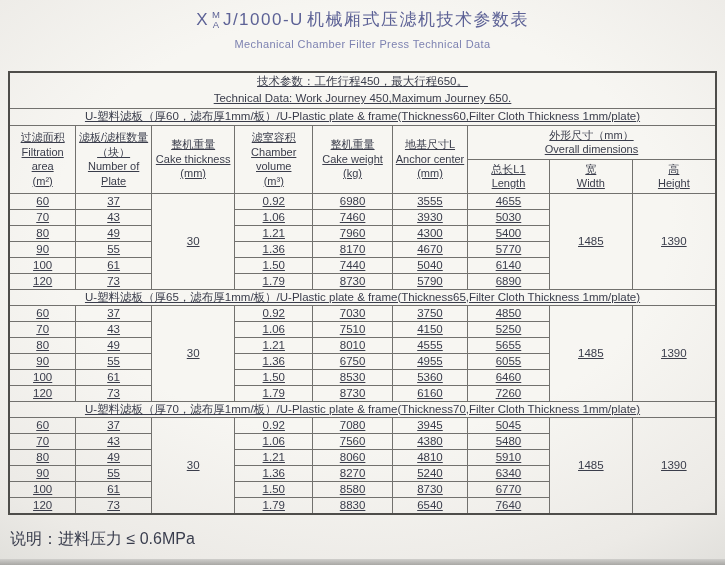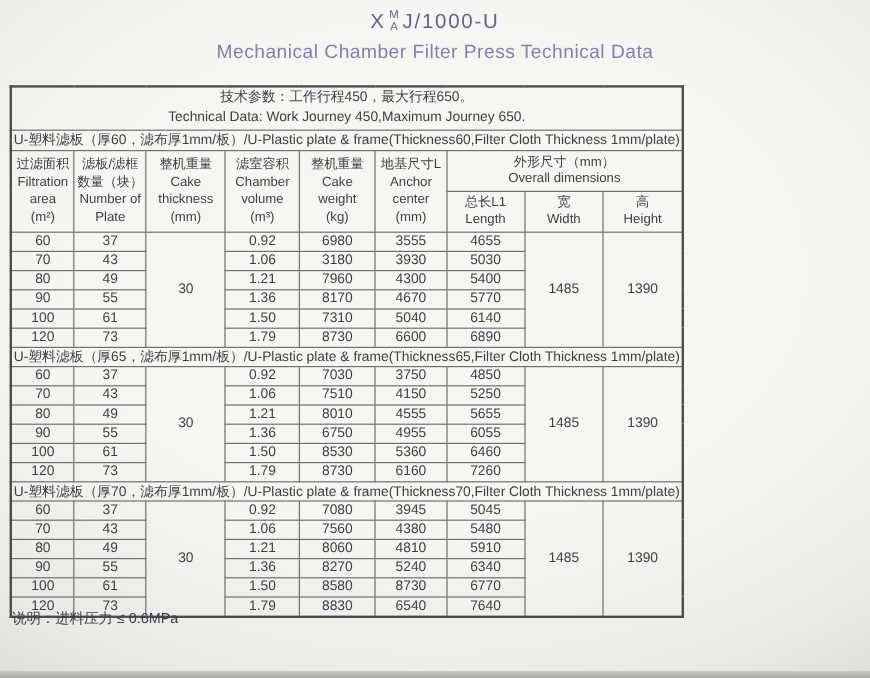--- a/index.html
+++ b/index.html
@@ -7,49 +7,50 @@
     position:relative;width:725px;height:565px;overflow:hidden;
     font-family:"Liberation Sans",sans-serif;
     background:radial-gradient(ellipse 85% 75% at 50% 40%, #f7f6f2 50%, #eceae6 85%, #e0dfdb 100%);
   }
   .title-block{position:absolute;top:8px;left:0;width:100%;text-align:center;}
   .title-line{
     display:flex;justify-content:center;align-items:center;gap:3px;
     font-size:17px;letter-spacing:1.5px;color:#5d6296;
   }
   .stack{display:inline-flex;flex-direction:column;align-items:center;font-size:9.5px;line-height:1.05;letter-spacing:0;}
-  .subtitle{margin-top:7px;font-size:16px;color:#7d82b1;letter-spacing:0.4px;}
+  .subtitle{margin-top:7px;font-size:11px;color:#7d82b1;letter-spacing:0.4px;}
   table.spec{
-    position:absolute;left:8px;top:71px;width:562px;
+    position:absolute;left:8px;top:71px;width:709px;
     border-collapse:collapse;table-layout:fixed;
-    color:#3a3d4b;border:2px solid #4e4d4a;
+    color:#3a3d4b;border:2px solid #4e4d4a;text-decoration:underline;
   }
   .spec td,.spec th{border:1px solid #72716e;font-weight:normal;text-align:center;padding:0;font-size:11.5px;}
   .tech{text-align:left;padding:2px 5px;font-size:11.5px;line-height:1.5;}
   .sec-title{height:16px;font-size:11.5px;padding:1px 0;}
   .spec th{font-size:11px;line-height:1.32;padding:2px 1px;vertical-align:middle;}
   .hz{display:block;}
   .spec tbody td{height:15px;}
-  .notes{position:absolute;left:10px;top:506px;font-size:12px;color:#3a3e4e;line-height:1.5;}
+  .notes{position:absolute;left:10px;top:527px;font-size:16px;color:#3a3e4e;line-height:1.5;}
   .bottom-edge{position:absolute;left:0;bottom:0;width:100%;height:6px;
     background:linear-gradient(to bottom,#cfcecb,#a8a7a4);}
 </style>
 </head>
 <body>
 
 <div class="page">
 
   <div class="title-block">
     <div class="title-line">
       <span>X</span>
       <span class="stack">
         <span>M</span>
         <span>A</span>
       </span>
       <span>J/1000-U</span>
+      <span>机械厢式压滤机技术参数表</span>
     </div>
     <div class="subtitle">Mechanical Chamber Filter Press Technical Data</div>
   </div>
 
   <table class="spec">
     <colgroup>
       <col style="width:9.45%">
         <col style="width:10.7%">
         <col style="width:11.8%">
       <col style="width:11.0%">
@@ -128,21 +129,21 @@
           <td>6980</td>
           <td>3555</td>
           <td>4655</td>
           <td rowspan="6">1485</td>
           <td rowspan="6">1390</td>
         </tr>
         <tr>
           <td>70</td>
           <td>43</td>
           <td>1.06</td>
-          <td>3180</td>
+          <td>7460</td>
           <td>3930</td>
           <td>5030</td>
         </tr>
         <tr>
           <td>80</td>
           <td>49</td>
           <td>1.21</td>
           <td>7960</td>
           <td>4300</td>
           <td>5400</td>
@@ -152,30 +153,30 @@
           <td>55</td>
           <td>1.36</td>
           <td>8170</td>
           <td>4670</td>
           <td>5770</td>
         </tr>
         <tr>
           <td>100</td>
           <td>61</td>
           <td>1.50</td>
-          <td>7310</td>
+          <td>7440</td>
           <td>5040</td>
           <td>6140</td>
         </tr>
         <tr>
           <td>120</td>
           <td>73</td>
           <td>1.79</td>
           <td>8730</td>
-          <td>6600</td>
+          <td>5790</td>
           <td>6890</td>
         </tr>
         <tr>
           <td colspan="9" class="sec-title">U-塑料滤板（厚65，滤布厚1mm/板）/U-Plastic plate &amp; frame(Thickness65,Filter Cloth Thickness 1mm/plate)</td>
         </tr>
         <tr>
           <td>60</td>
           <td>37</td>
           <td rowspan="6">30</td>
           <td>0.92</td>

